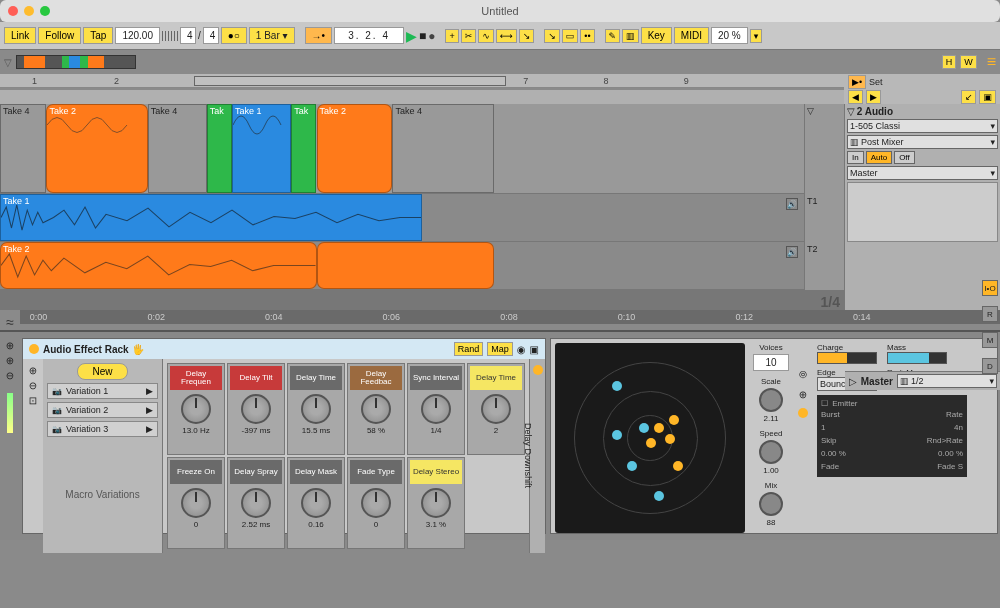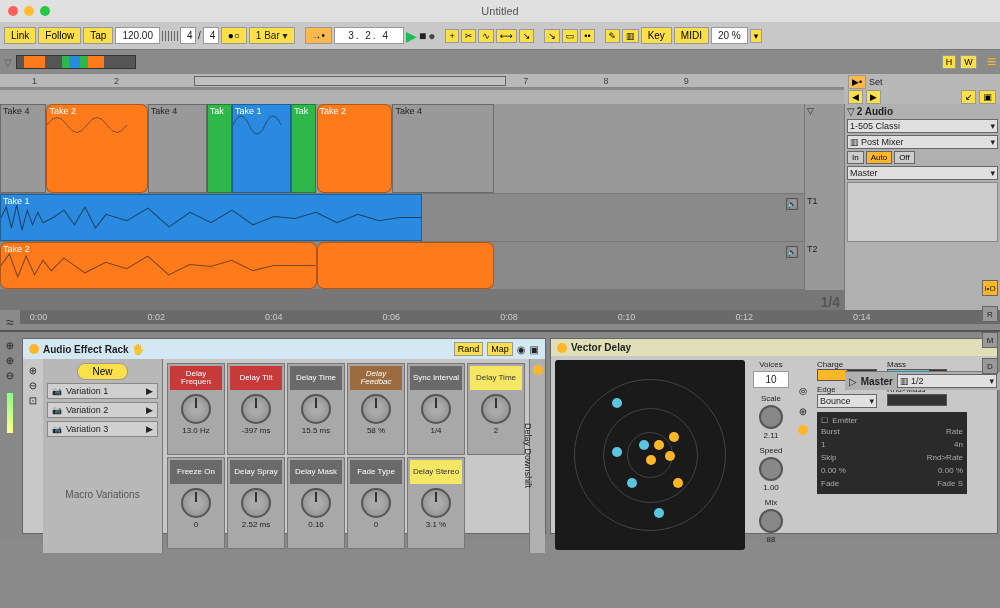--- a/index.html
+++ b/index.html
@@ -1,17 +1,17 @@
 <!DOCTYPE html>
 <html><head>
 <meta charset="utf-8">
 <style>
 * { margin: 0; padding: 0; box-sizing: border-box; font-family: Arial, Helvetica, sans-serif; }
 body { background: #8a8a8a; width: 1000px; height: 608px; overflow: hidden; font-size: 10px; color: #222; }
-.titlebar { height: 22px; background: #e0e0e0; display: flex; align-items: center; padding: 0 8px; position: relative; }
+.titlebar { height: 22px; background: #e0e0e0; display: flex; align-items: center; padding: 0 8px; position: relative; border-radius: 6px; }
 .traffic { display: flex; gap: 6px; }
 .traffic span { width: 10px; height: 10px; border-radius: 50%; display: inline-block; }
 .tl-close { background: #ff5f57; } .tl-min { background: #febc2e; } .tl-max { background: #28c840; }
 .title-text { position: absolute; left: 50%; transform: translateX(-50%); font-size: 11px; color: #555; }
 .toolbar { height: 28px; background: #c8c8c8; border-bottom: 1px solid #777; display: flex; align-items: center; padding: 0 4px; gap: 2px; }
 .btn { background: #fde047; border: 1px solid #999; padding: 2px 6px; font-size: 10px; cursor: pointer; }
 .btn.active { background: #ffb84d; }
 .btn.small { padding: 1px 3px; font-size: 9px; }
 .tempo-box { background: #fff; border: 1px solid #999; padding: 2px 6px; font-size: 10px; }
 .sep { width: 6px; }
@@ -39,21 +39,21 @@
 .time-sec { position: relative; height: 14px; width: 100%; }
 .device-area { height: 210px; background: #888; border-top: 2px solid #555; display: flex; }
 .wave-icon { width: 20px; display: flex; align-items: flex-start; justify-content: center; padding-top: 4px; color: #333; font-size: 14px; }
 .device { background: #c8c8c8; border: 1px solid #666; margin: 6px 2px; display: flex; flex-direction: column; }
 .device-title { background: #d4e8f4; padding: 3px 6px; font-size: 10px; display: flex; align-items: center; gap: 4px; }
 .dev-dot { width: 10px; height: 10px; border-radius: 50%; background: #ffb627; display: inline-block; }
 .macro-grid { display: grid; grid-template-columns: repeat(6, 58px); grid-template-rows: 92px 92px; gap: 2px; padding: 4px; }
 .macro-cell { background: #a8a8a8; border: 1px solid #777; display: flex; flex-direction: column; align-items: center; padding: 2px; }
 .macro-label { background: #6a6a6a; color: #fff; font-size: 8px; padding: 2px; text-align: center; width: 100%; margin-bottom: 2px; height: 24px; display: flex; align-items: center; justify-content: center; line-height: 1; }
 .macro-label.red { background: #c73a3a; }
-.macro-label.brown { background: #9b6a3f; font-style: italic; }
+.macro-label.brown { background: #9b6a3f; }
 .macro-label.yellow { background: #f5e663; color: #333; }
 .knob { width: 30px; height: 30px; border-radius: 50%; border: 2px solid #555; background: radial-gradient(circle, #aaa 30%, #888 100%); position: relative; margin: 2px 0; }
 .knob::after { content: ''; position: absolute; width: 2px; height: 10px; background: #333; top: 2px; left: 50%; transform: translateX(-50%); }
 .macro-val { font-size: 8px; color: #222; }
 .variations { width: 120px; background: #b8b8b8; border-right: 1px solid #777; padding: 4px; display: flex; flex-direction: column; gap: 3px; }
 .var-row { background: #d0d0d0; border: 1px solid #888; padding: 2px 4px; font-size: 9px; display: flex; align-items: center; gap: 4px; }
 .cam-icon { font-size: 8px; }
 .radar { width: 190px; height: 190px; background: #1a1a1a; border-radius: 3px; margin: 4px; position: relative; }
 .radar-ring { position: absolute; border: 1px solid #444; border-radius: 50%; }
 .radar-dot { position: absolute; width: 10px; height: 10px; border-radius: 50%; }
@@ -379,24 +379,20 @@
           </div>
         </div>
       <div style="width:16px;background:#b0b0b0;writing-mode:vertical-rl;text-align:center;padding:6px 2px;font-size:9px;border-left:1px solid #777">
         <span class="dev-dot" style="display:block;margin-bottom:6px"></span>
         <span>Delay Downshift</span>
       </div>
     </div>
   </div>
 
   <div class="device" style="flex:1">
-    <div class="device-title" style="background:#e0e0b8">
-      <span class="dev-dot"></span>
-      <span style="font-weight:bold">Vector Delay</span>
-    </div>
     <div style="display:flex;flex:1">
       <div class="radar">
         <div class="radar-ring" style="top:10%;left:10%;width:80%;height:80%"></div>
         <div class="radar-ring" style="top:25%;left:25%;width:50%;height:50%"></div>
         <div class="radar-ring" style="top:38%;left:38%;width:24%;height:24%"></div>
         <div class="radar-dot or" style="top:42%;left:52%"></div>
         <div class="radar-dot or" style="top:38%;left:60%"></div>
         <div class="radar-dot or" style="top:48%;left:58%"></div>
         <div class="radar-dot or" style="top:50%;left:48%"></div>
         <div class="radar-dot or" style="top:62%;left:62%"></div>

